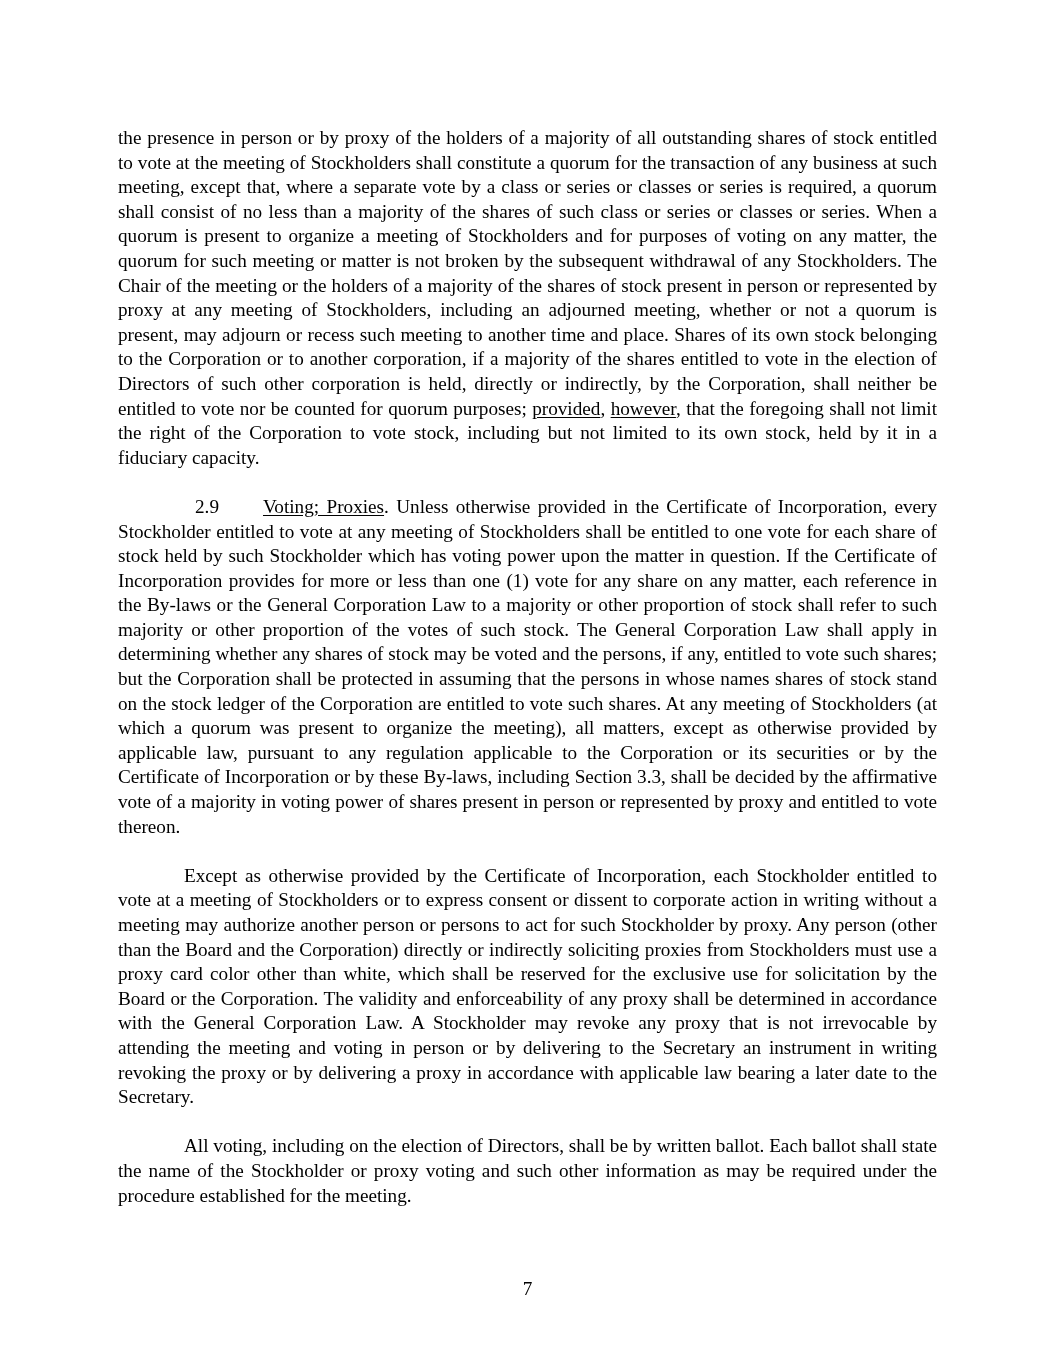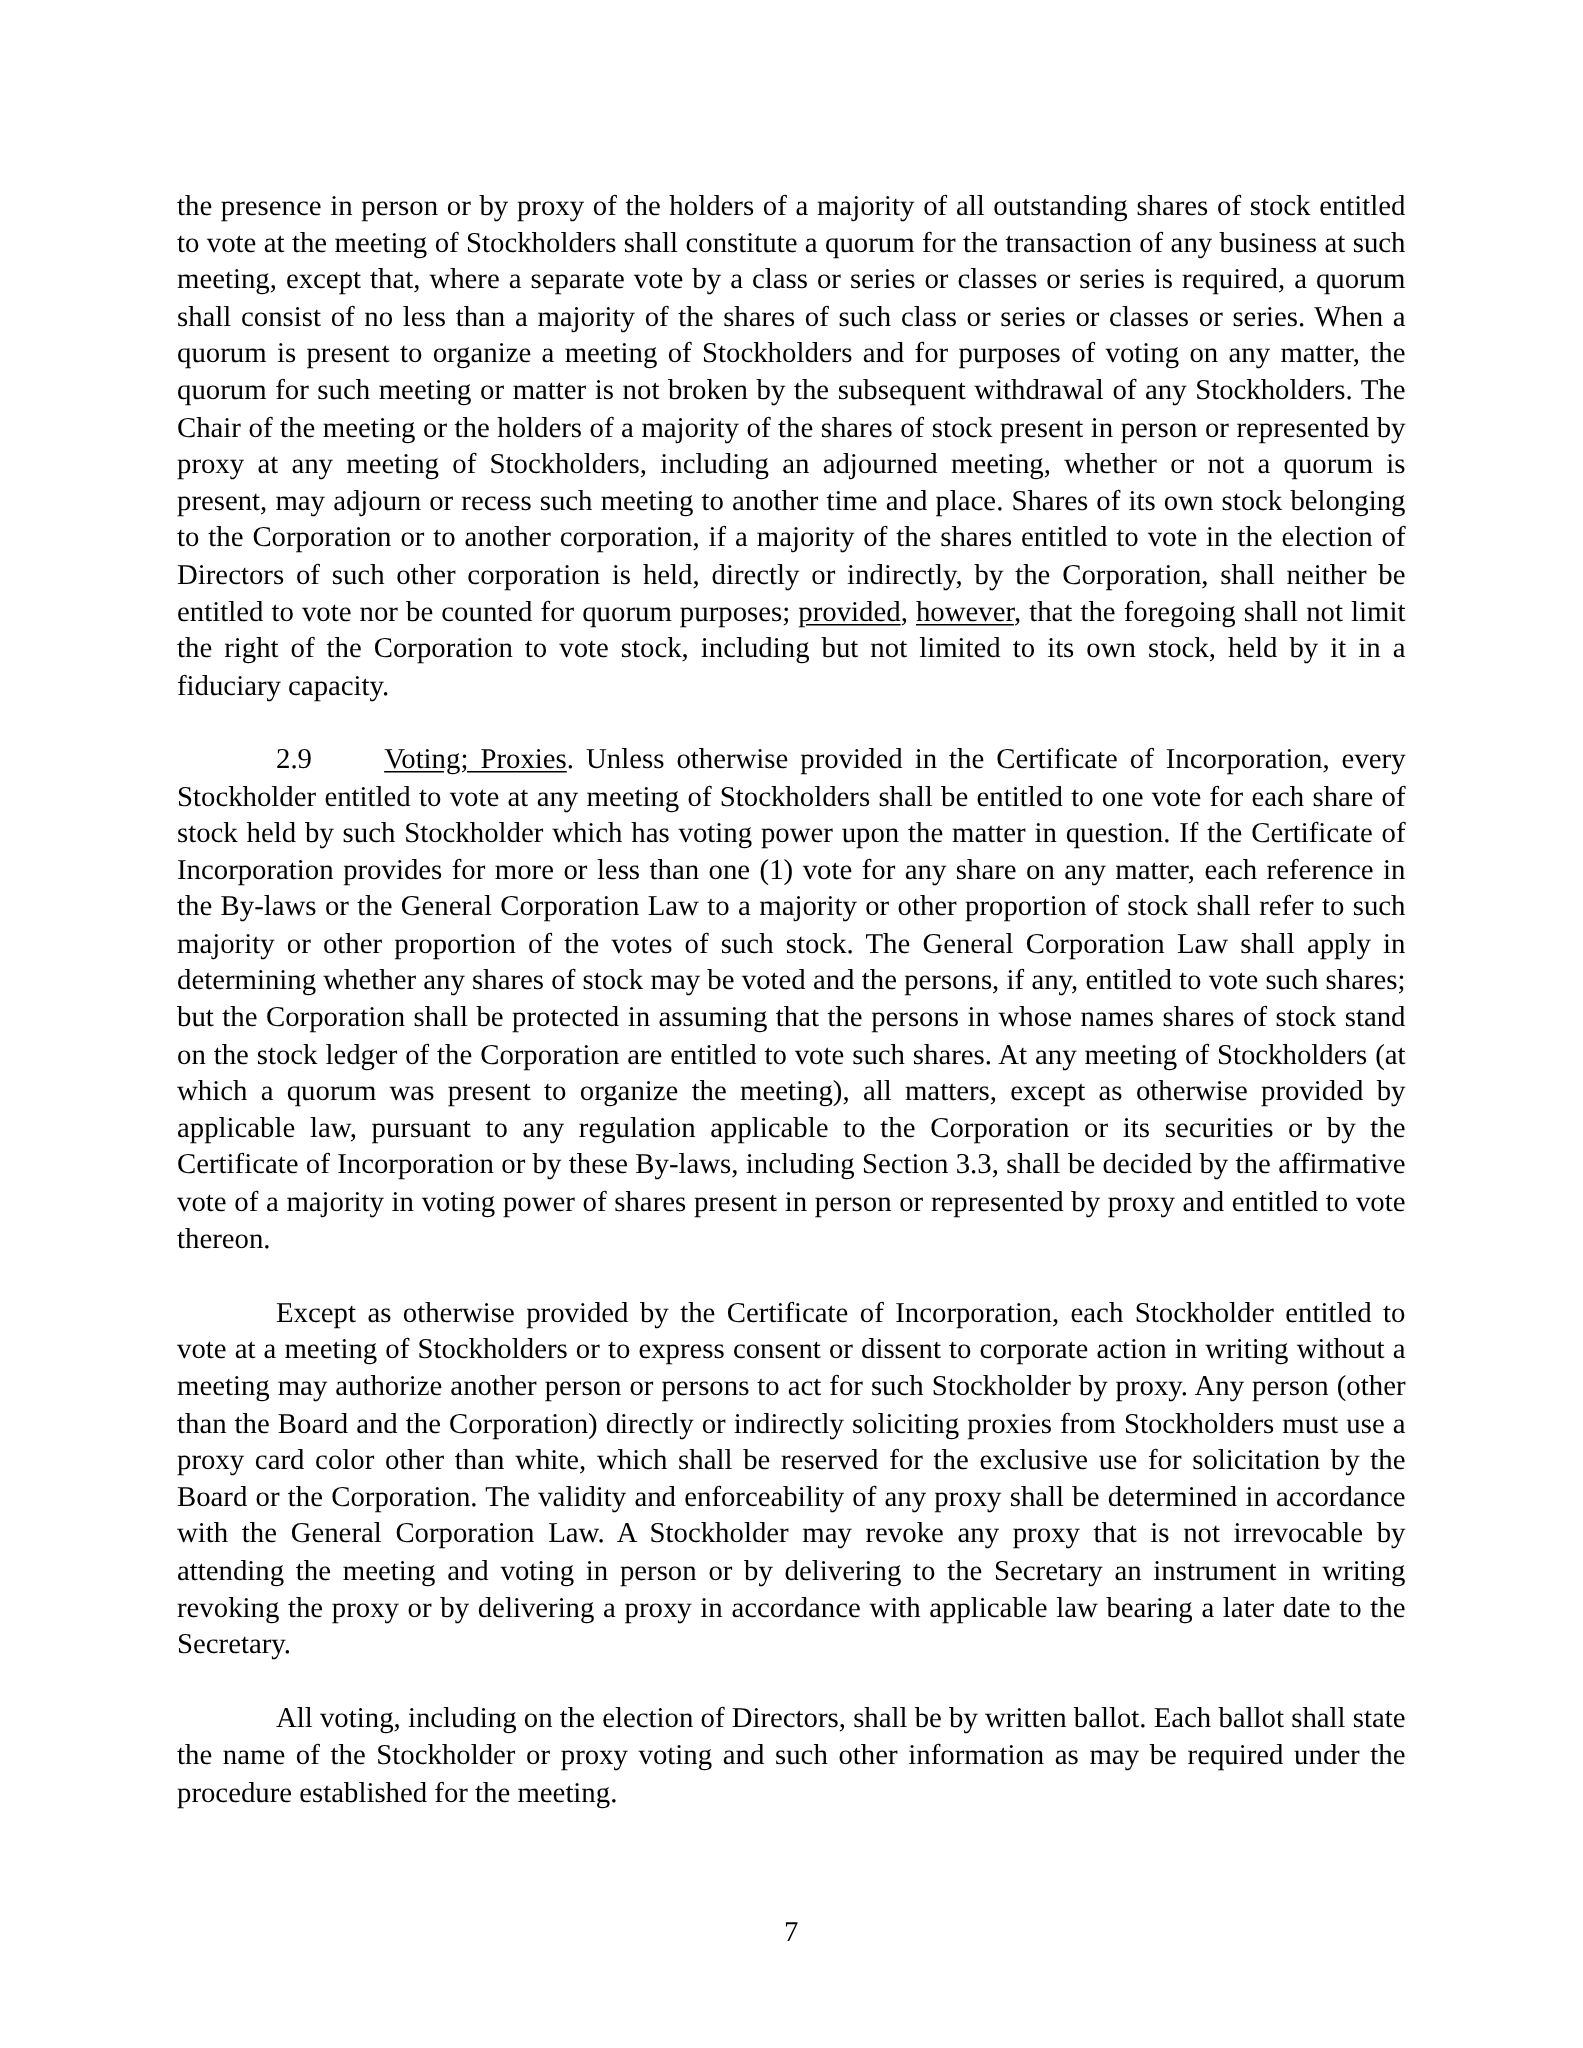--- a/index.html
+++ b/index.html
@@ -37,20 +37,21 @@
   .indent {
     display: inline-block;
     width: 66px;
   }
   .small-indent {
     display: inline-block;
     width: 66px;
   }
   .sec-num {
     white-space: pre;
+    margin-left: 11px;
   }
   u {
     text-decoration: underline;
     text-underline-offset: 2px;
   }
   .page-number {
     position: absolute;
     left: 0;
     right: 0;
     top: 1278px;

